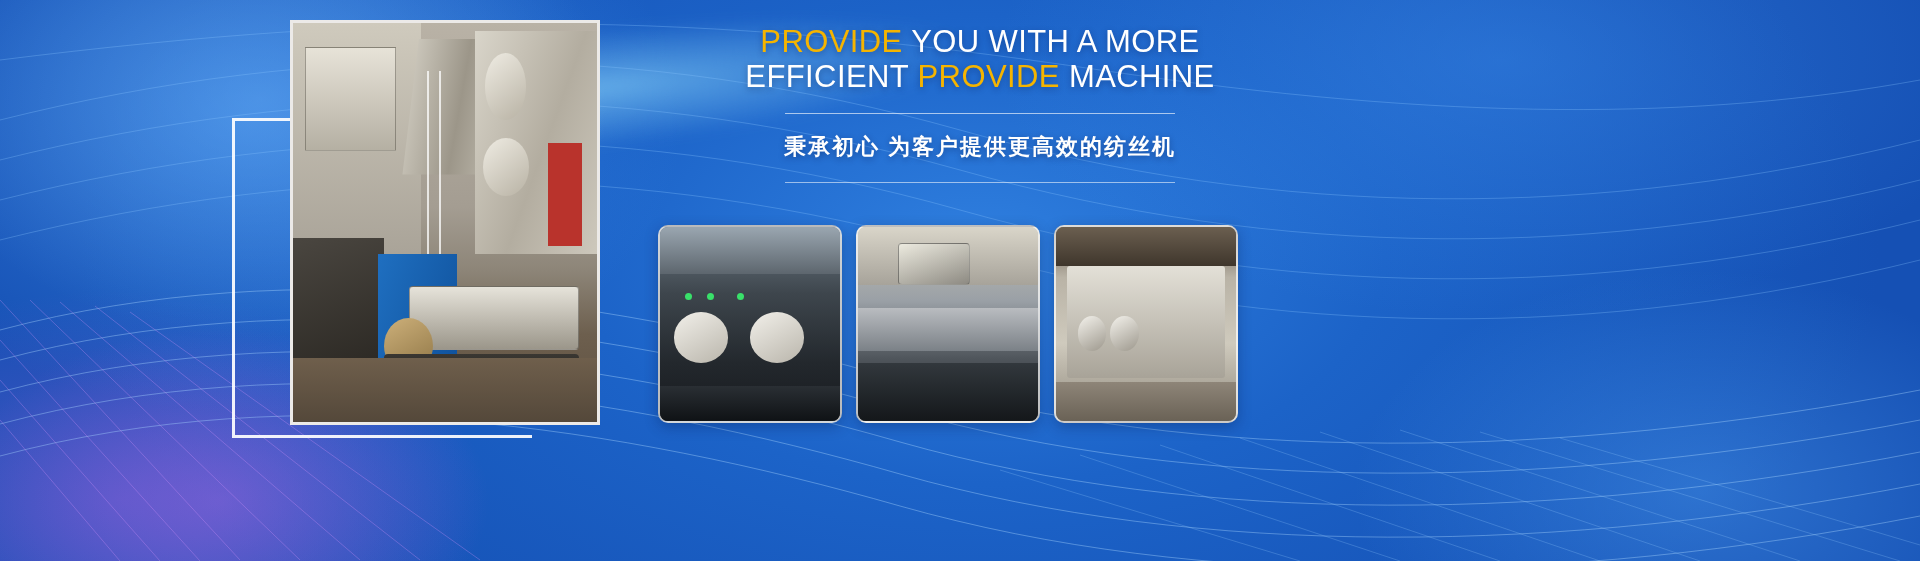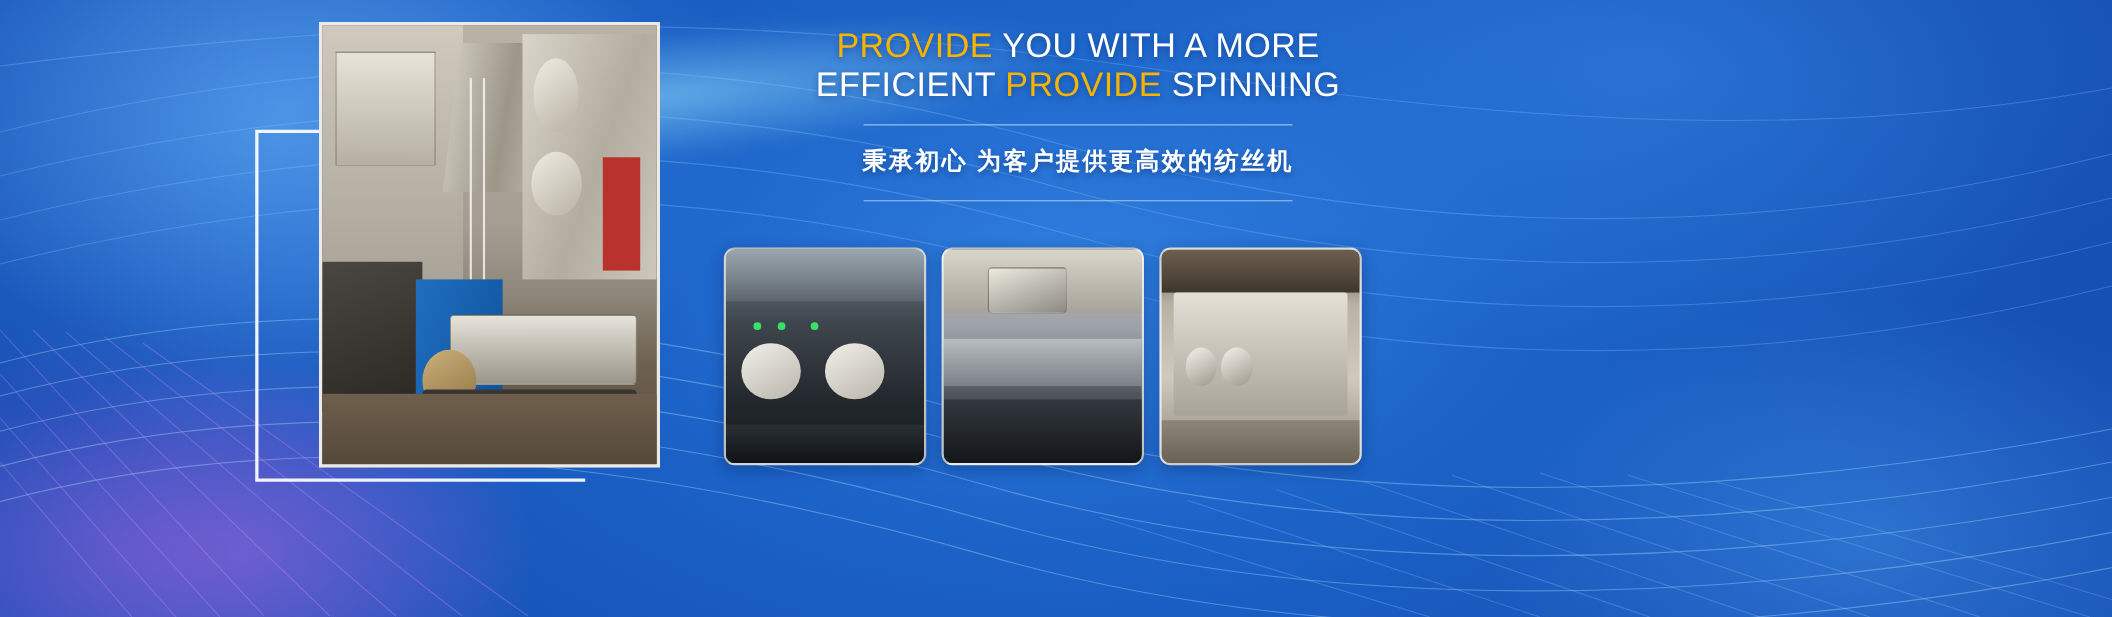--- a/index.html
+++ b/index.html
@@ -176,21 +176,21 @@
     <div class="hero-drum"></div>
     <div class="hero-roll2"></div>
     <div class="hero-floor"></div>
   </div>
 
   <div class="copy">
     <div class="headline">
       <span class="hl-accent">PROVIDE</span><span> YOU WITH A MORE</span>
     </div>
     <div class="headline">
-      <span>EFFICIENT </span><span class="hl-accent">PROVIDE</span><span> SPINNING</span>
+      <span>EFFICIENT </span><span class="hl-accent">PROVIDE</span><span> MACHINE</span>
     </div>
     <div class="divider"></div>
     <div class="cn-title">秉承初心 为客户提供更高效的纺丝机</div>
     <div class="divider2"></div>
   </div>
 
   <div class="thumbs">
     <div class="thumb t1">
       <div class="roof"></div>
       <div class="led"></div>

